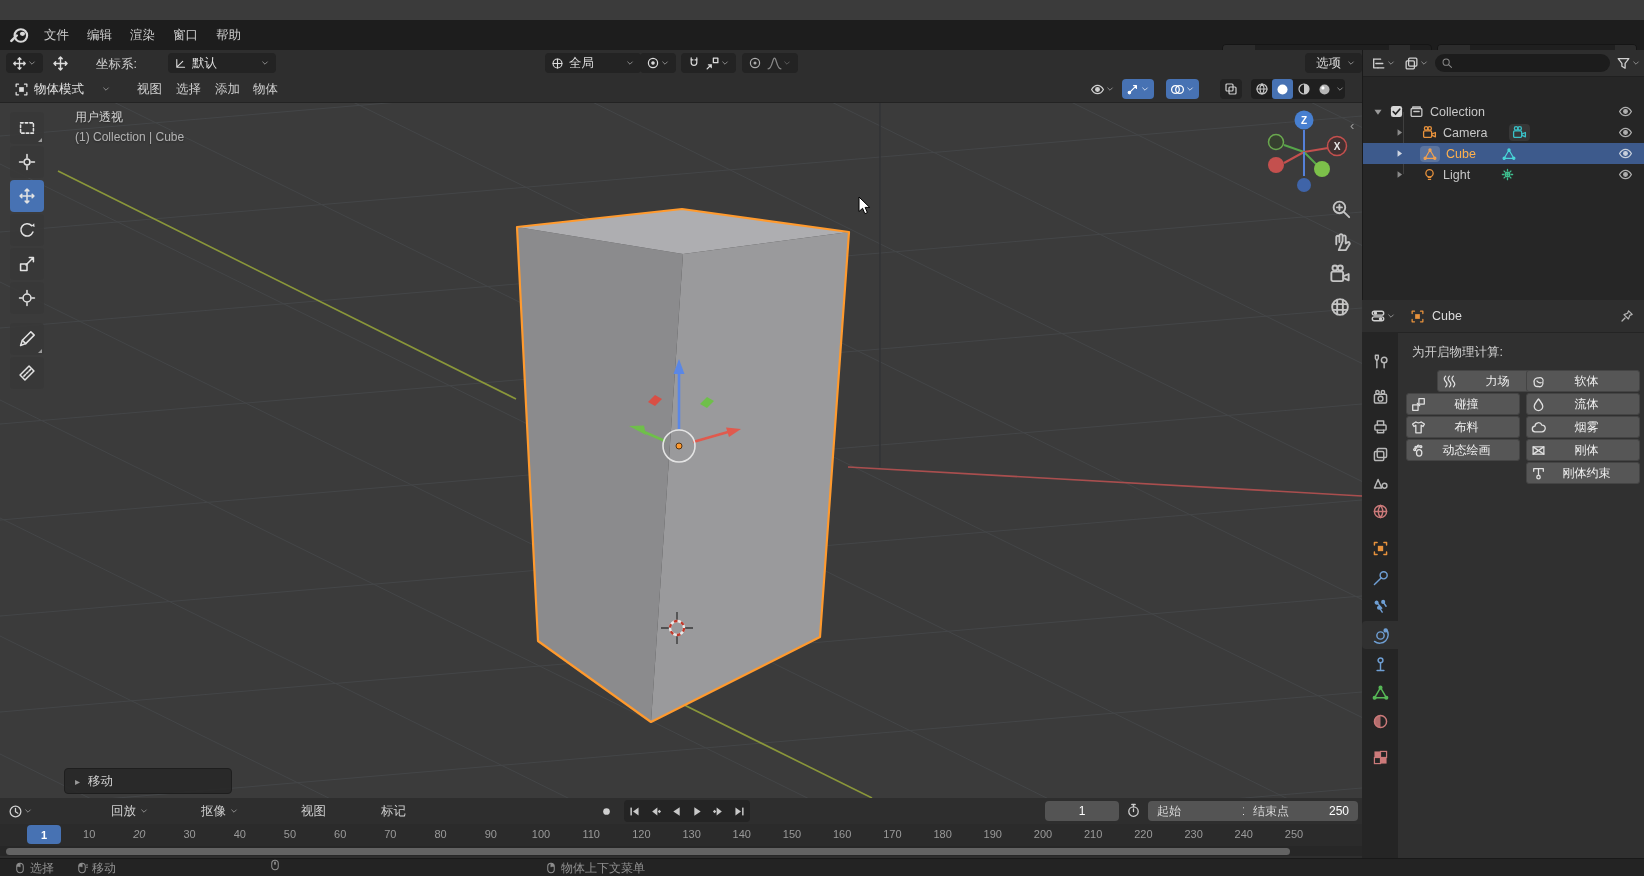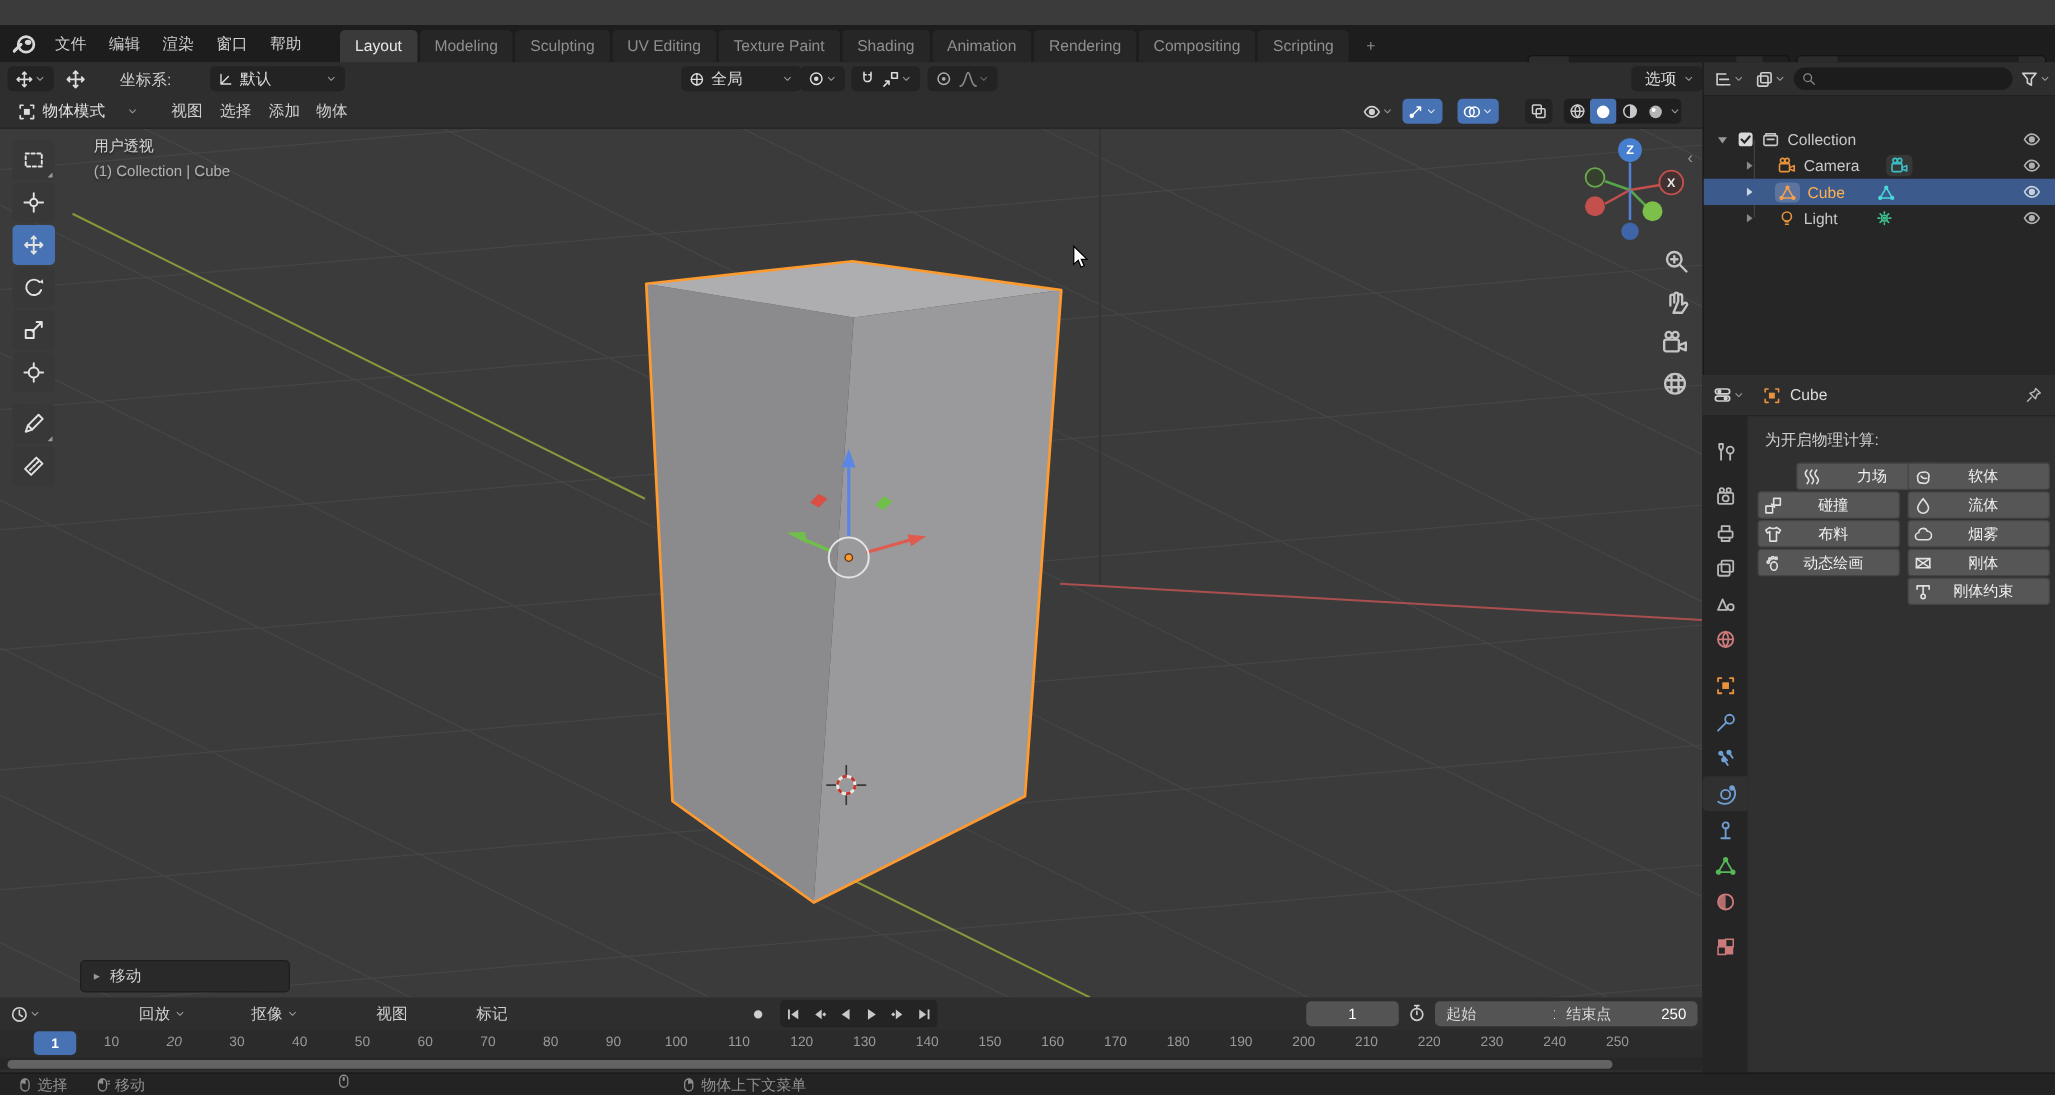--- a/index.html
+++ b/index.html
@@ -89,33 +89,20 @@
           <path d="M1 11 5 7" stroke="#d8d8d8" stroke-width="1.8" stroke-linecap="round"></path>
         </svg>
     </span>
     <div class="row" style="margin-left:6px;">
       <span class="menuitem">文件</span>
       <span class="menuitem">编辑</span>
       <span class="menuitem">渲染</span>
       <span class="menuitem">窗口</span>
       <span class="menuitem">帮助</span>
     </div>
-    <div class="tabs">
-      <span class="tab active">Layout</span>
-      <span class="tab">Modeling</span>
-      <span class="tab">Sculpting</span>
-      <span class="tab">UV Editing</span>
-      <span class="tab">Texture Paint</span>
-      <span class="tab">Shading</span>
-      <span class="tab">Animation</span>
-      <span class="tab">Rendering</span>
-      <span class="tab">Compositing</span>
-      <span class="tab">Scripting</span>
-      <span class="tab" style="background:none;">+</span>
-    </div>
     <div class="idblock abs" style="left:1222px;top:24px;width:208px;">
       <span class="seg">
           <span class="ico" style="width:14px;height:14px;">
             <svg viewBox="0 0 14 14" fill="none" stroke="currentColor" stroke-width="1.2" stroke-linecap="round" stroke-linejoin="round">
               <path d="M2 11.5 5 4.5l3 7z"></path>
               <circle cx="10.3" cy="9.7" r="2"></circle>
             </svg>
           </span>
           <span class="ico chev">
             <svg viewBox="0 0 14 14" fill="none" stroke="currentColor" stroke-width="1.2" stroke-linecap="round" stroke-linejoin="round">

